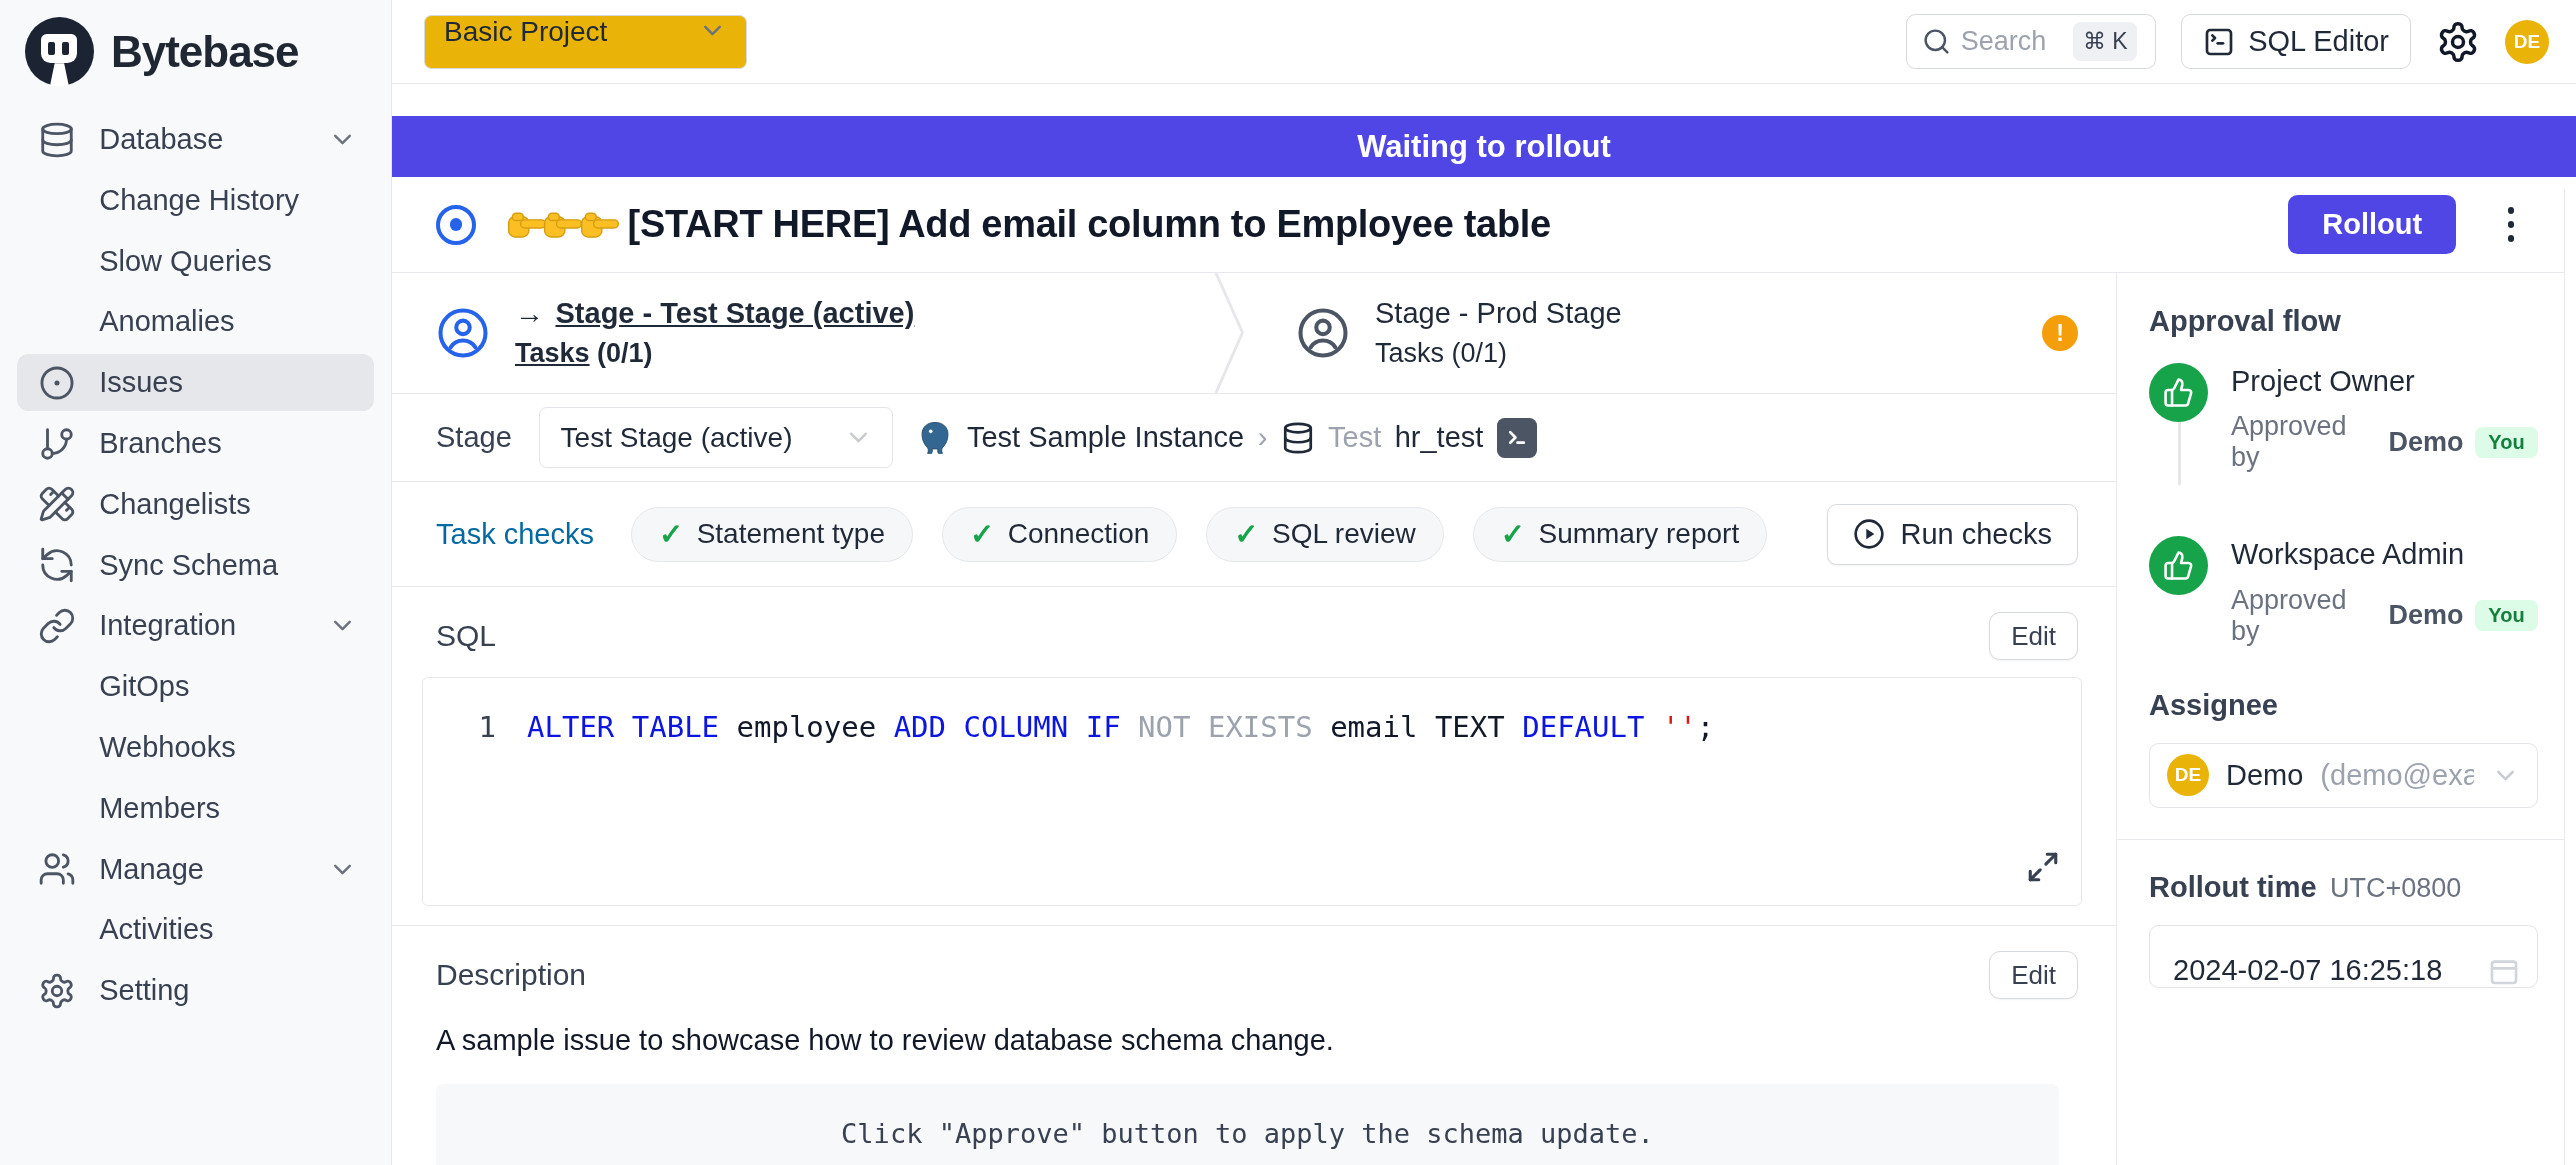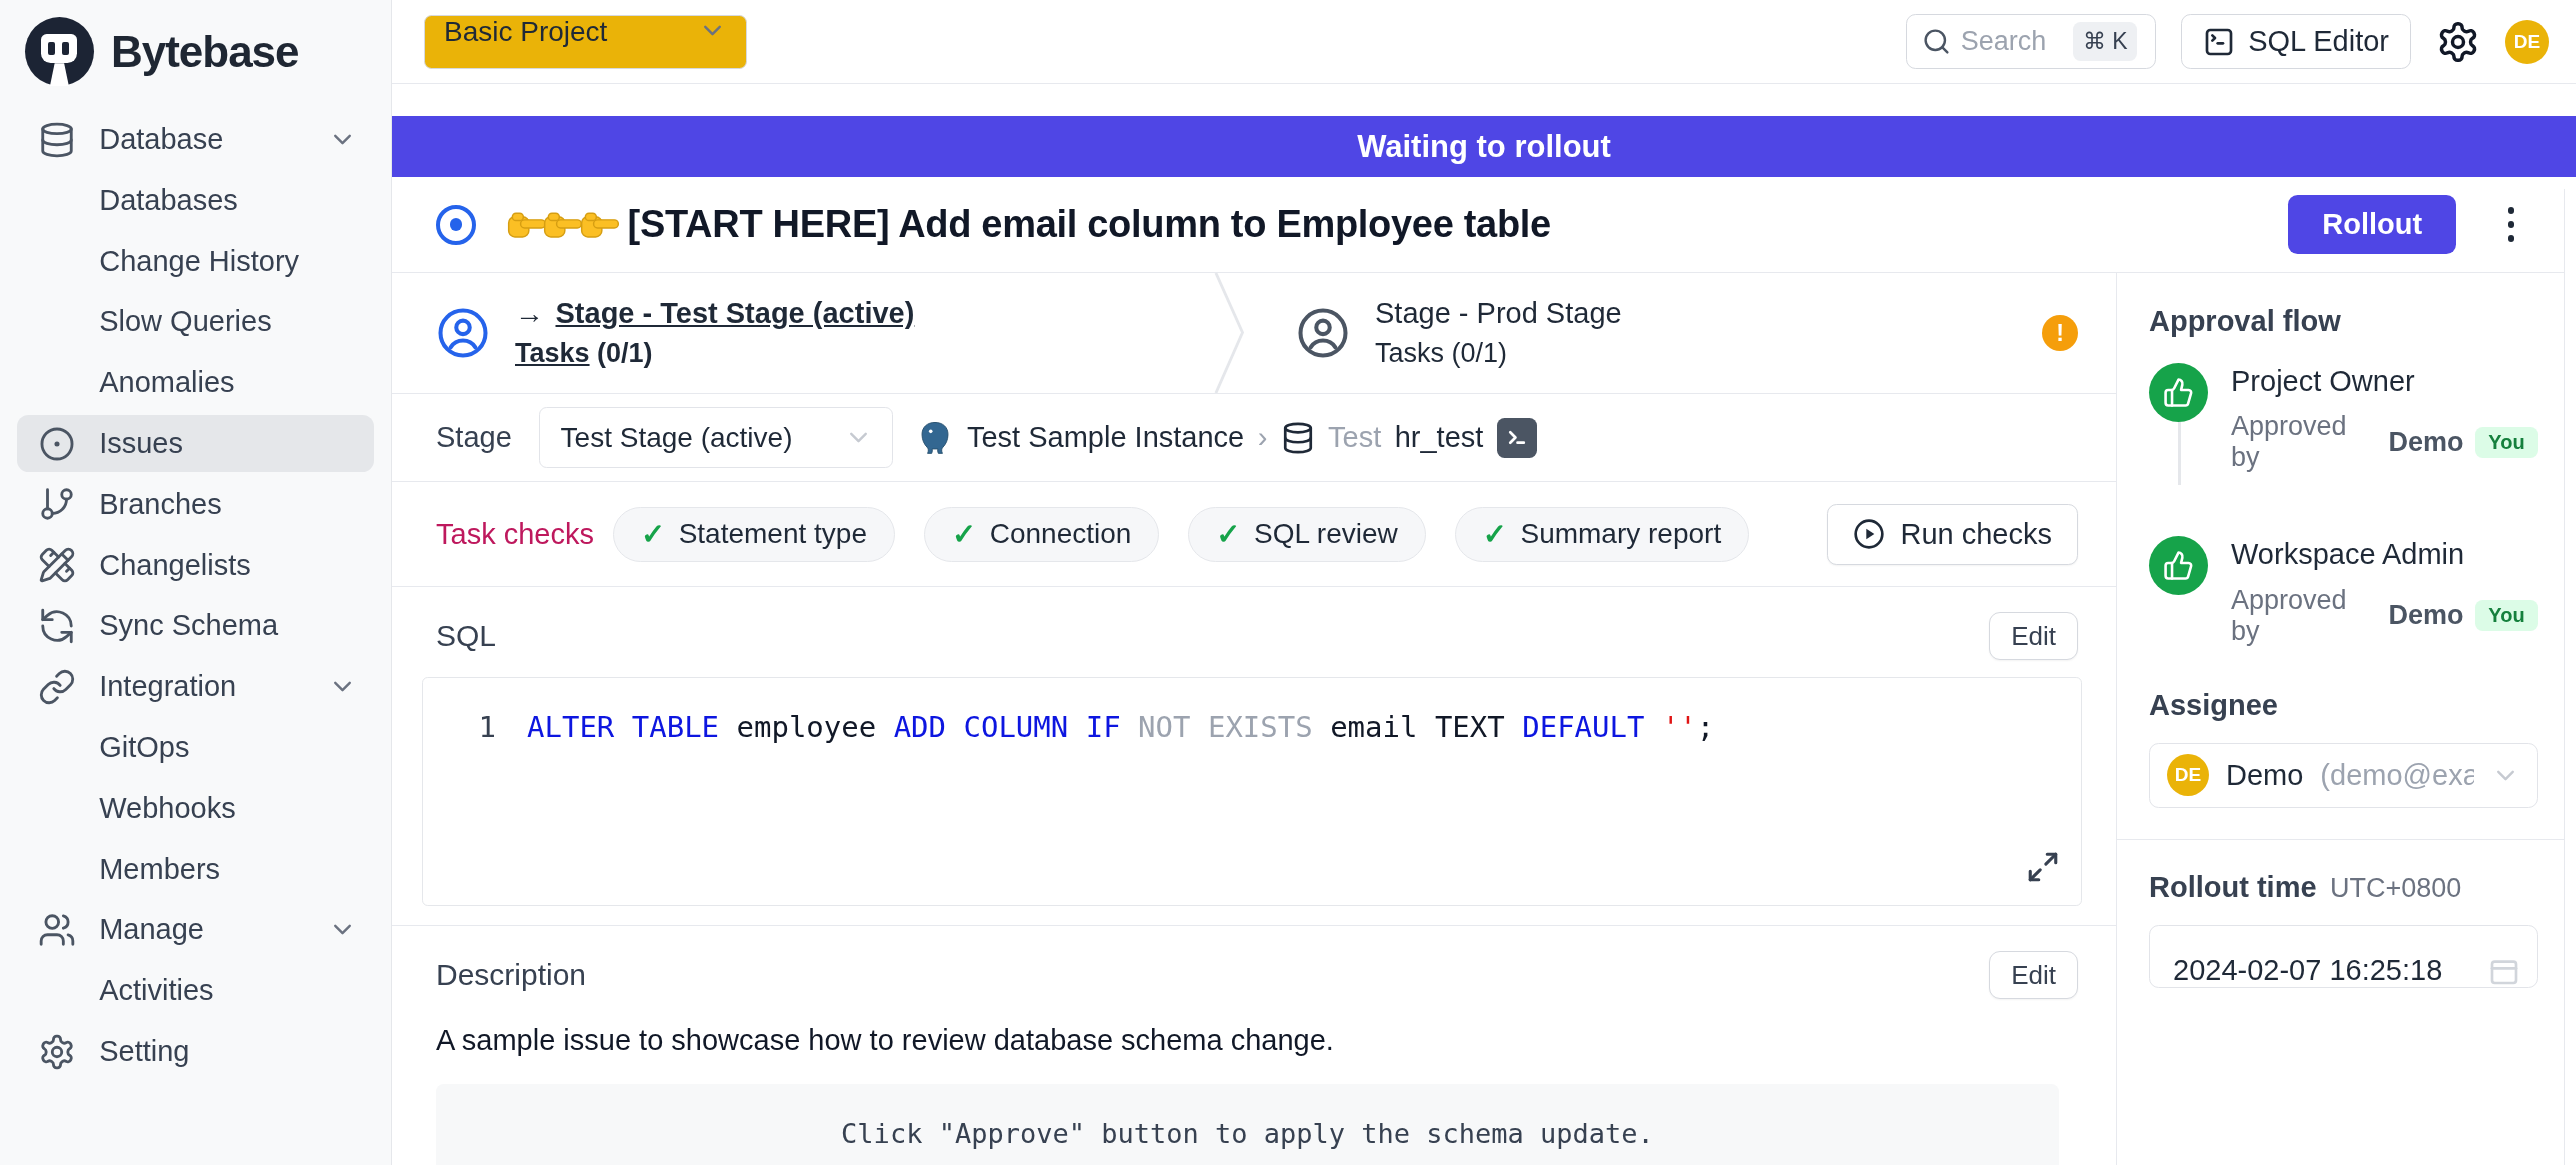--- a/index.html
+++ b/index.html
@@ -107,21 +107,21 @@
   .crumb .inst { font-size:29px; color:#1f2937; }
   .crumb .sep { color:#9ca3af; font-size:29px; }
   .crumb .env { color:#9ca3af; font-size:29px; }
   .crumb .db { color:#1f2937; font-size:29px; font-weight:500; }
   .term-badge { width:40px; height:40px; background:#4b5563; border-radius:7.6px; color:#fff;
                 display:flex; align-items:center; justify-content:center; cursor:pointer; }
 
   
   .checks-row { height:105px; display:flex; align-items:center; padding:0 38px 0 44px;
                 border-bottom:1.9px solid #e7e9ee; }
-  .checks-label { font-size:29px; color:#be185d; margin-right:19px; }
+  .checks-label { font-size:29px; color:#0369a1; margin-right:37px; }
   .pill { display:flex; align-items:center; gap:13.4px; height:55px; border:1.9px solid #e5e7eb; background:#f6f7f9;
           border-radius:955px; padding:0 27px; margin-right:29px; cursor:pointer; }
   .pill .ck { color:#16a34a; font-size:29px; font-weight:700; }
   .pill .pl { font-size:28px; color:#1f2937; }
   .run-btn { margin-left:auto; display:flex; align-items:center; gap:15.3px; height:61px; border:1.9px solid #d6d9df;
              border-radius:9.6px; padding:0 25px; background:#fff; font-size:29px; color:#1f2937; cursor:pointer;
              box-shadow:0 1px 1.9px rgba(0,0,0,.05); }
 
   
   .section-head { display:flex; align-items:center; padding:25px 38px 0 44px; }
@@ -198,23 +198,20 @@
             <path d="M3 5v14a9 3 0 0 0 18 0V5"></path>
             <path d="M3 12a9 3 0 0 0 18 0"></path>
           </svg>
         <span>Database</span>
         <span class="nav-spacer"></span>
         <svg class="chev" viewBox="0 0 24 24" fill="none" stroke="currentColor" stroke-width="2" stroke-linecap="round" stroke-linejoin="round">
             <polyline points="6 9 12 15 18 9"></polyline>
           </svg>
       </div>
       <div class="nav-item sub">
-          <span>Databases</span>
-        </div>
-      <div class="nav-item sub">
           <span>Change History</span>
         </div>
       <div class="nav-item sub">
           <span>Slow Queries</span>
         </div>
       <div class="nav-item sub">
           <span>Anomalies</span>
         </div>
 
       <div class="nav-item selected">

